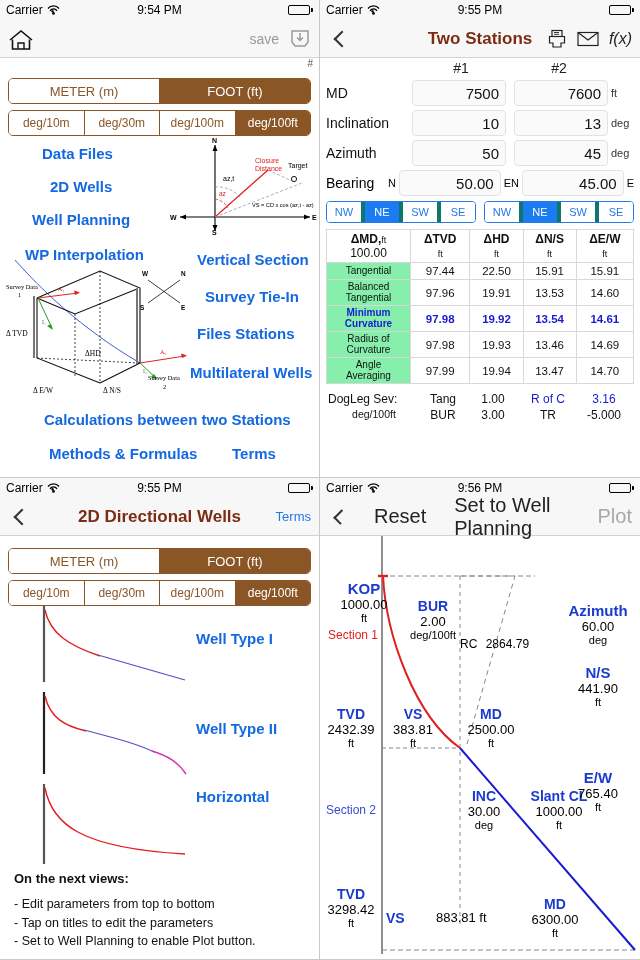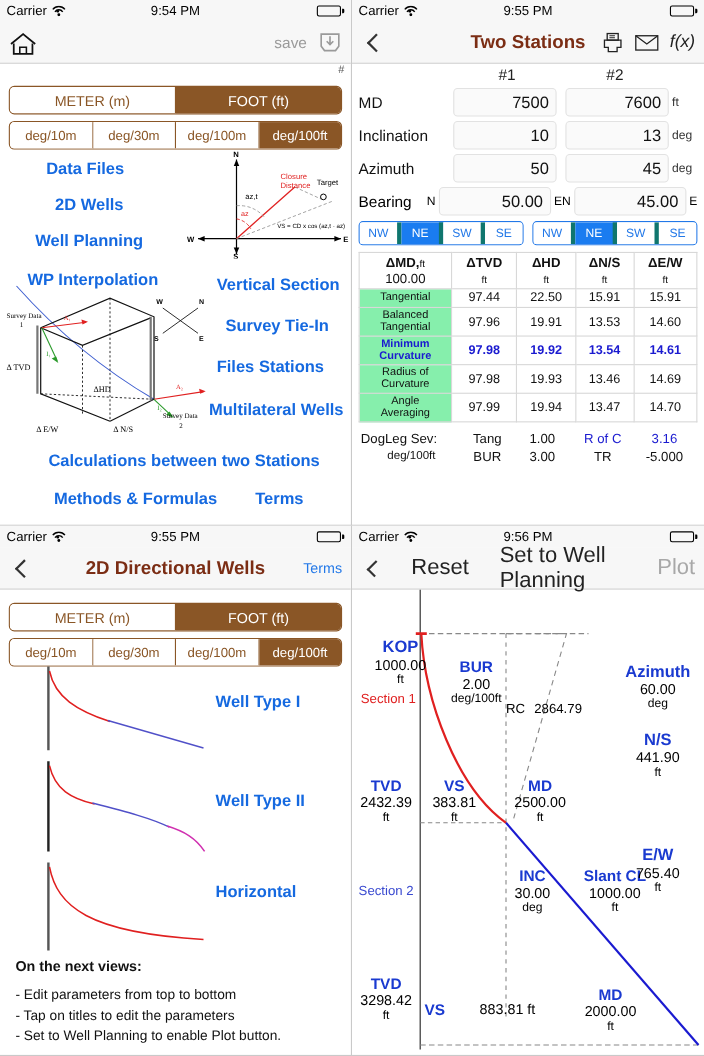--- a/index.html
+++ b/index.html
@@ -469,21 +469,21 @@
       </svg>
     </div>
     <div class="link" style="left:196px; top:242px;">Well Type II</div>
 
     <div class="clip" style="left:10px; top:304px;">
       <svg width="190" height="84" viewBox="0 0 190 84">
         <line x1="34" y1="2" x2="34" y2="82" stroke="#555" stroke-width="2.2"></line>
         <path d="M35 6 C42 42 70 66 175 72" stroke="#e02020" fill="none" stroke-width="1.4"></path>
       </svg>
     </div>
-    <div class="link" style="left:196px; top:324px;">Horizontal</div>
+    <div class="link" style="left:196px; top:310px;">Horizontal</div>
 
     <div class="notes">
       <b>On the next views:</b>
       <div style="height:6px"></div>
       <div>- Edit parameters from top to bottom</div>
       <div>- Tap on titles to edit  the parameters</div>
       <div>- Set to Well Planning to enable Plot button.</div>
     </div>
   </div>
 
@@ -580,21 +580,21 @@
 
     <div style="position:absolute; left:0px; top:408px; text-align:center; width:62px;">
       <div style="color:#1a3ad0; font-weight:bold; font-size:14px;">TVD</div>
       <div style="font-size:13px;">3298.42</div>
       <div style="font-size:11px;">ft</div>
     </div>
     <div style="position:absolute; left:66px; top:432px; font-size:14px; font-weight:bold; color:#1a3ad0;">VS</div>
     <div style="position:absolute; left:116px; top:432px; font-size:13px;">883.81 ft</div>
     <div style="position:absolute; left:196px; top:418px; text-align:center; width:78px;">
       <div style="color:#1a3ad0; font-weight:bold; font-size:14px;">MD</div>
-      <div style="font-size:13px;">2000.00</div>
+      <div style="font-size:13px;">6300.00</div>
       <div style="font-size:11px;">ft</div>
     </div>
 
     <div style="position:absolute; left:238px; top:124px; text-align:center; width:80px;">
       <div style="color:#1a3ad0; font-weight:bold; font-size:15px;">Azimuth</div>
       <div style="font-size:13px;">60.00</div>
       <div style="font-size:11px;">deg</div>
     </div>
     <div style="position:absolute; left:238px; top:186px; text-align:center; width:80px;">
       <div style="color:#1a3ad0; font-weight:bold; font-size:15px;">N/S</div>

